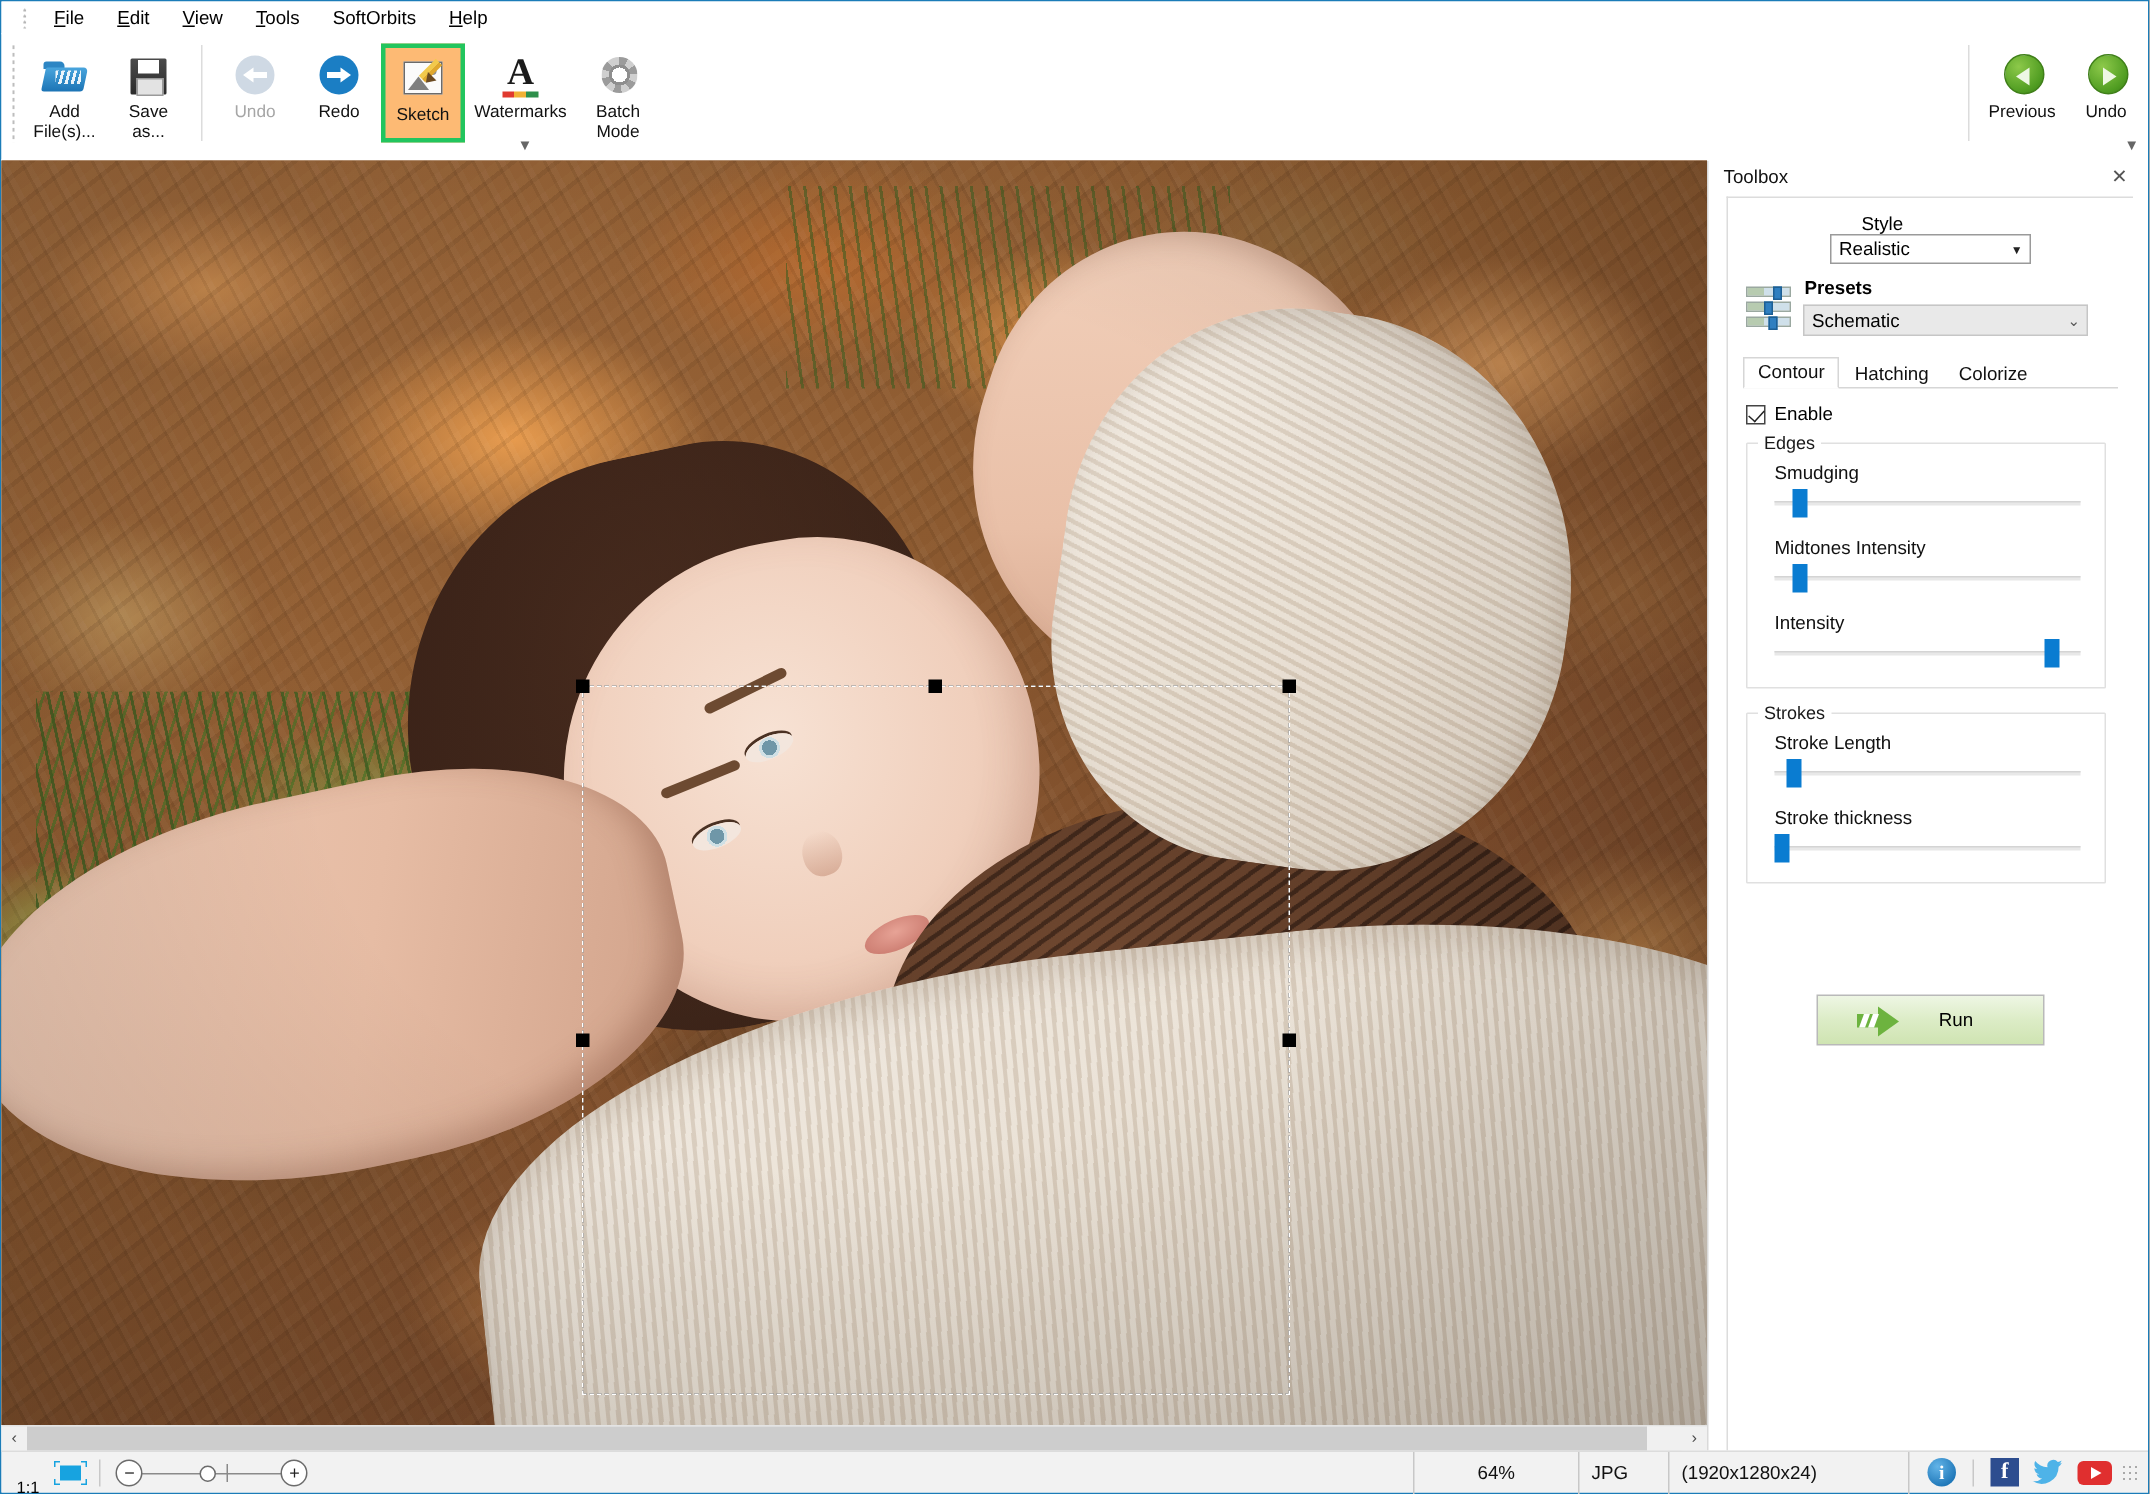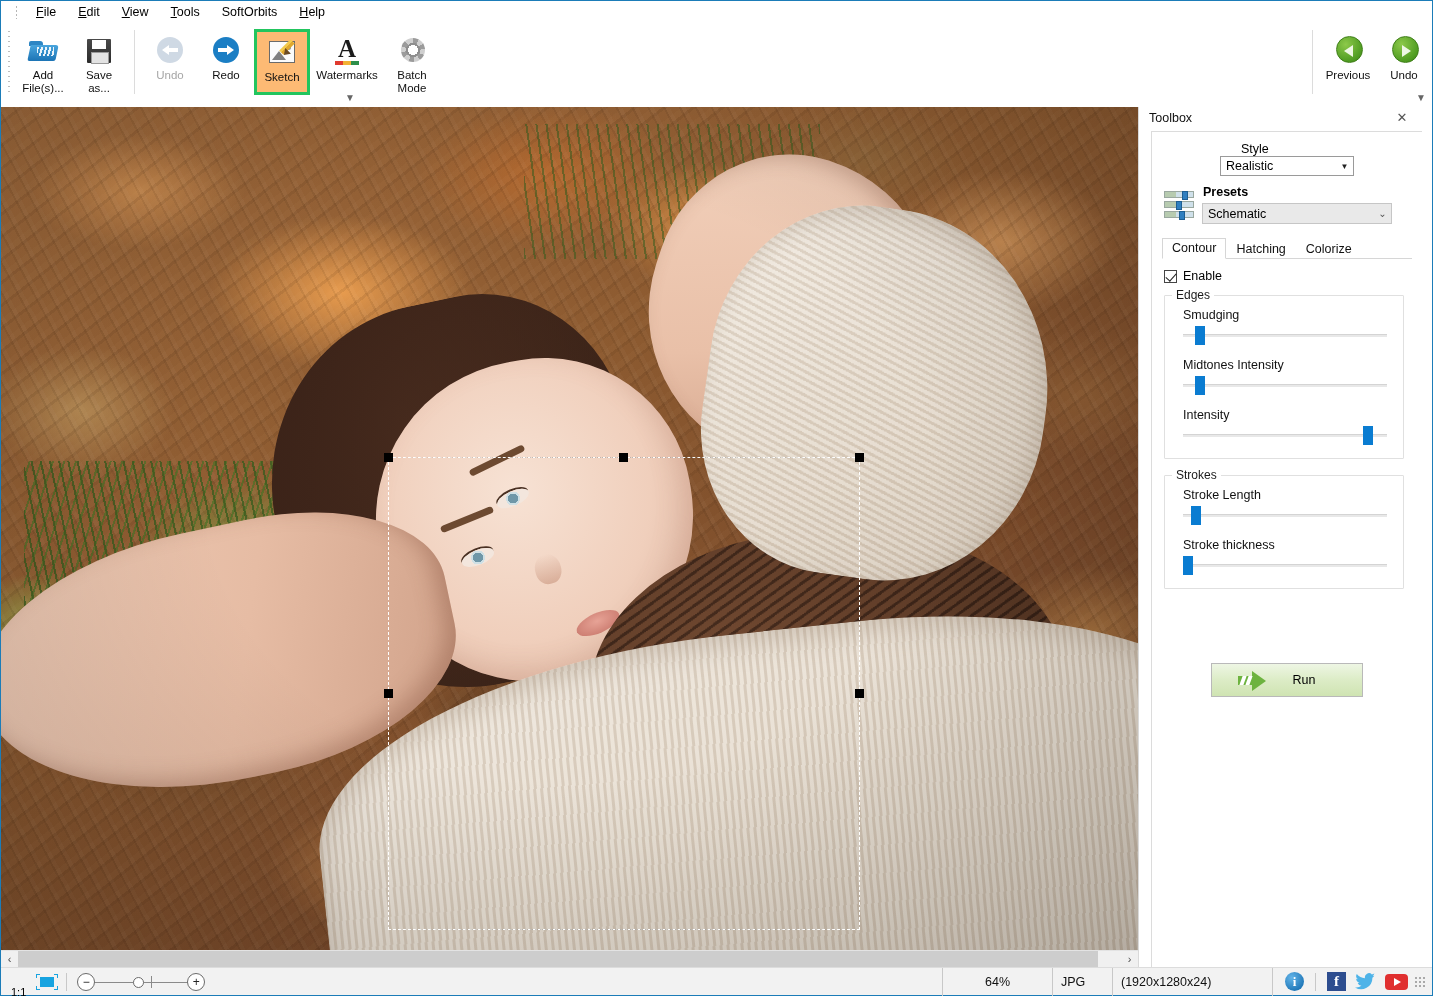--- a/index.html
+++ b/index.html
@@ -384,21 +384,21 @@
     background:#cdcdcd;
   }
 
   
   .toolbox{
     flex:1 1 auto; background:#ffffff; display:flex; flex-direction:column;
     border-left:1px solid #d9d9d9;
   }
   .tbx-title{
     height:22px; flex:0 0 22px; display:flex; align-items:center;
-    padding:0 21px 0 10px; font-size:12.5px; color:#111;
+    padding:0 10px 0 10px; font-size:12.5px; color:#111;
   }
   .tbx-close{
     margin-left:auto; width:18px; height:18px; position:relative;
     cursor:default; color:#555; font-size:13px; text-align:center; line-height:17px;
   }
   .tbx-body{
     margin:2px 10px 0 12px; border:1px solid #dcdcdc;
     flex:1 1 auto; display:flex; flex-direction:column;
     padding:10px 10px 0 10px; border-bottom:none; border-right:none;
   }

